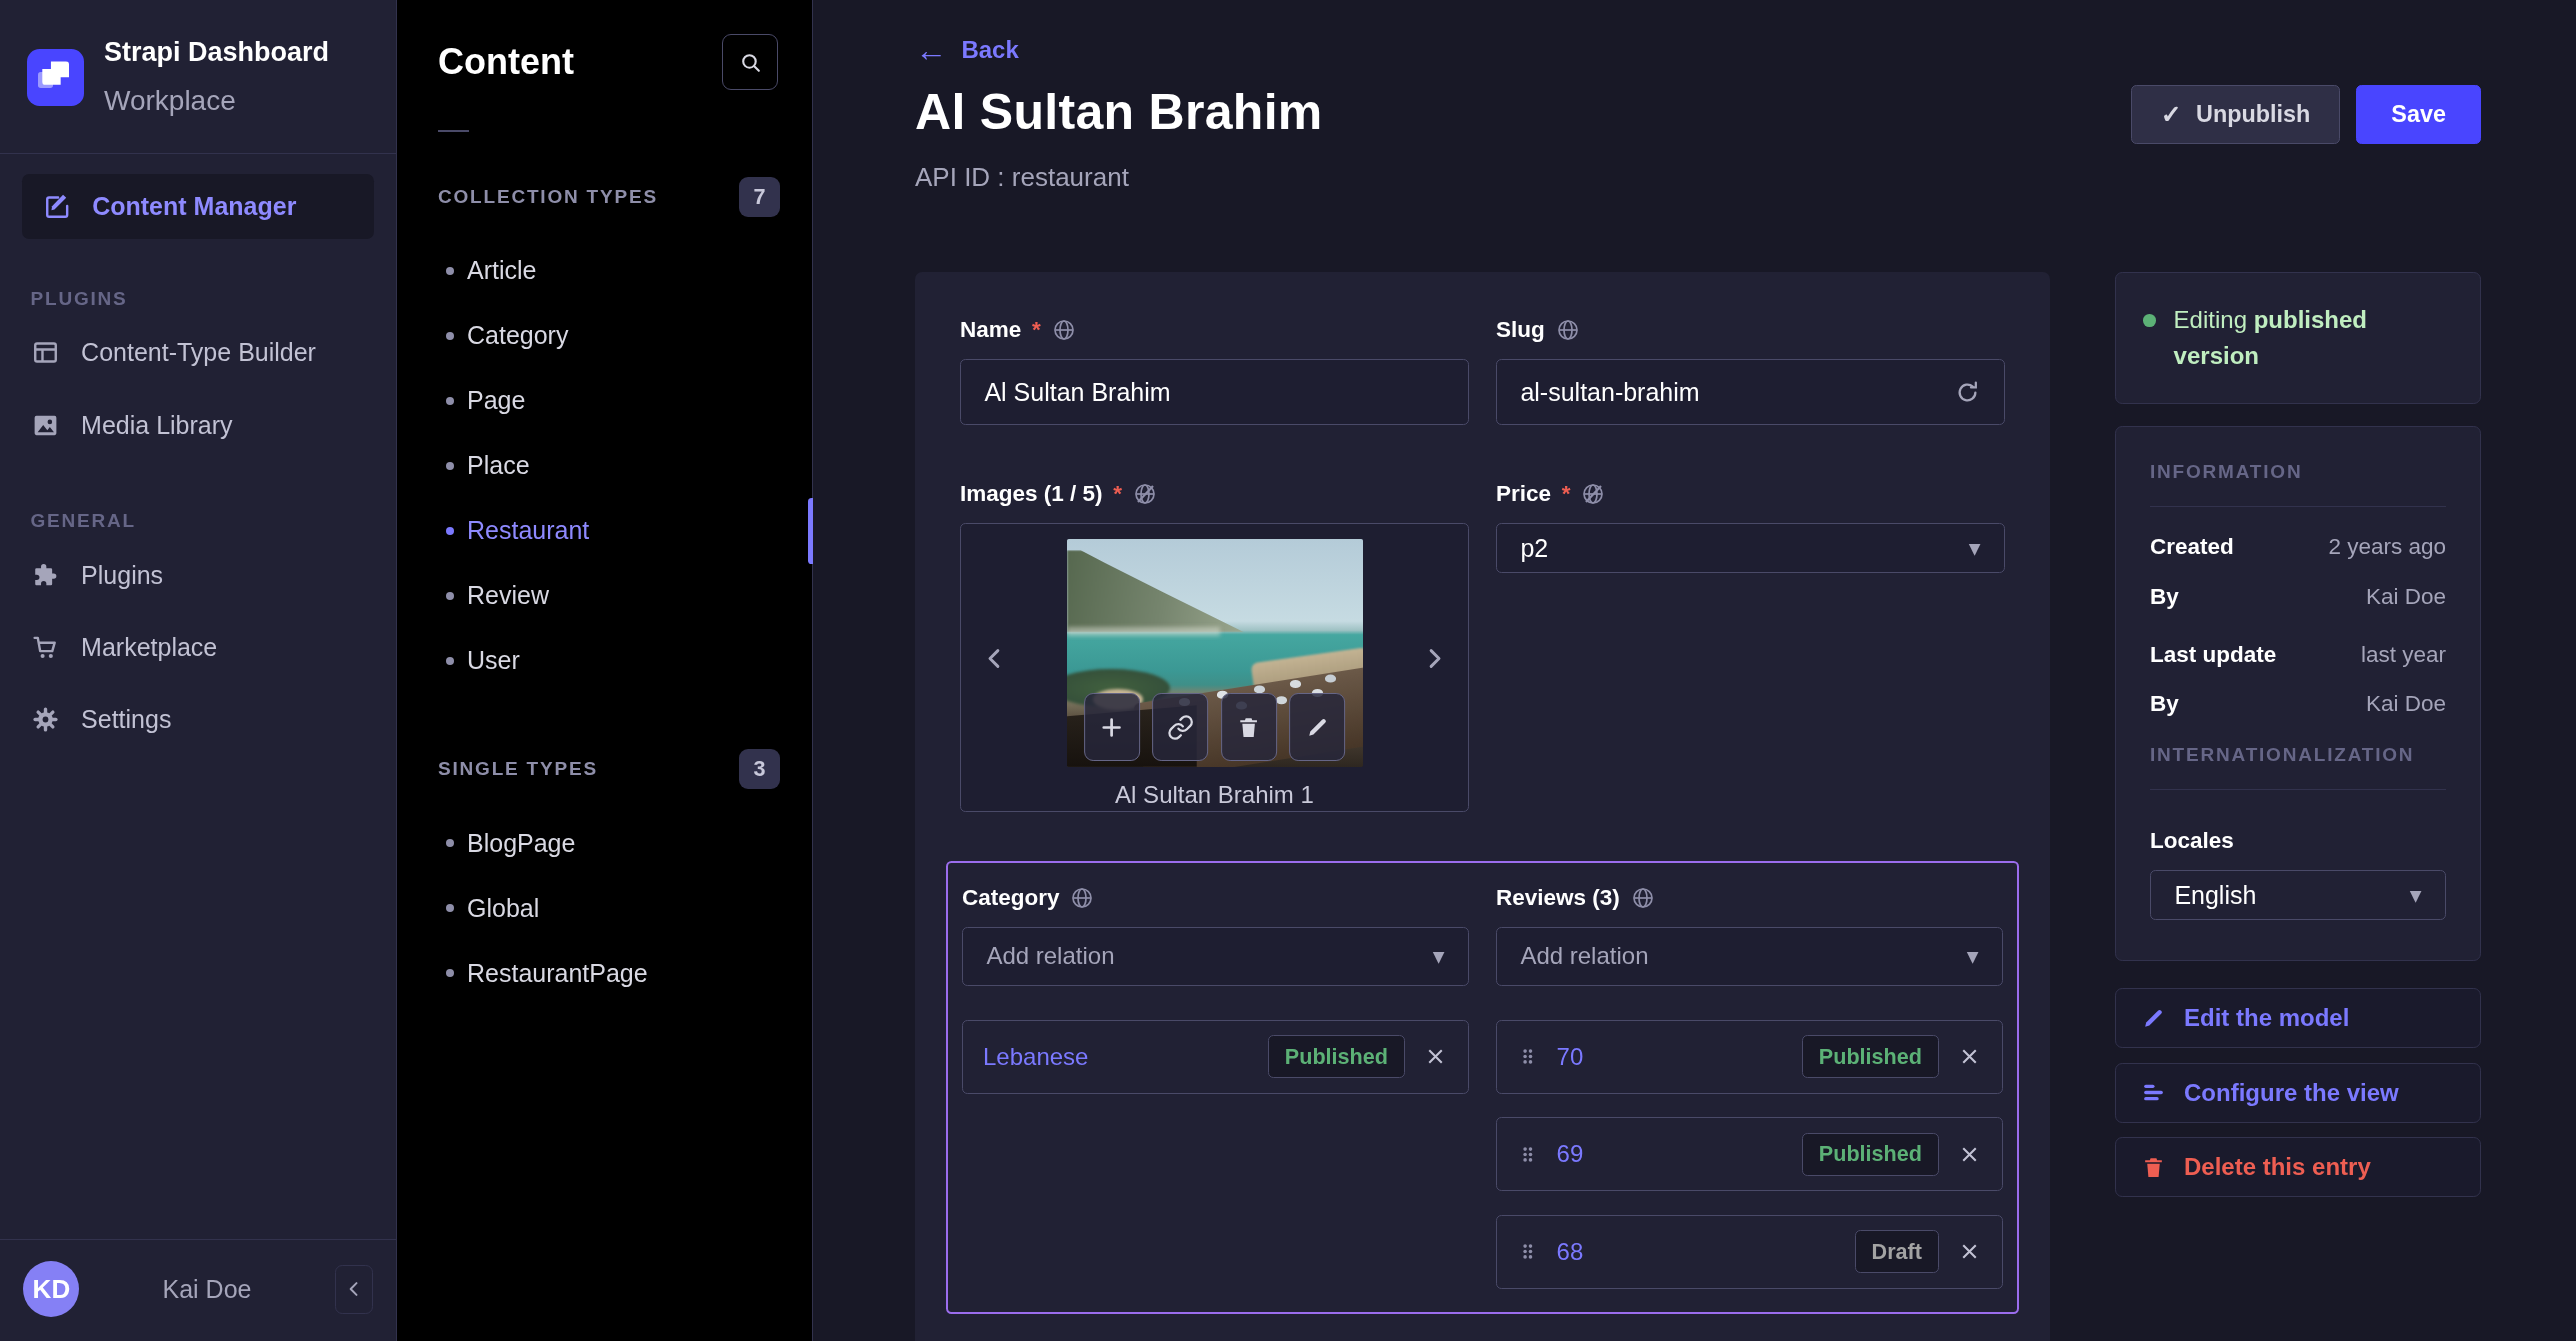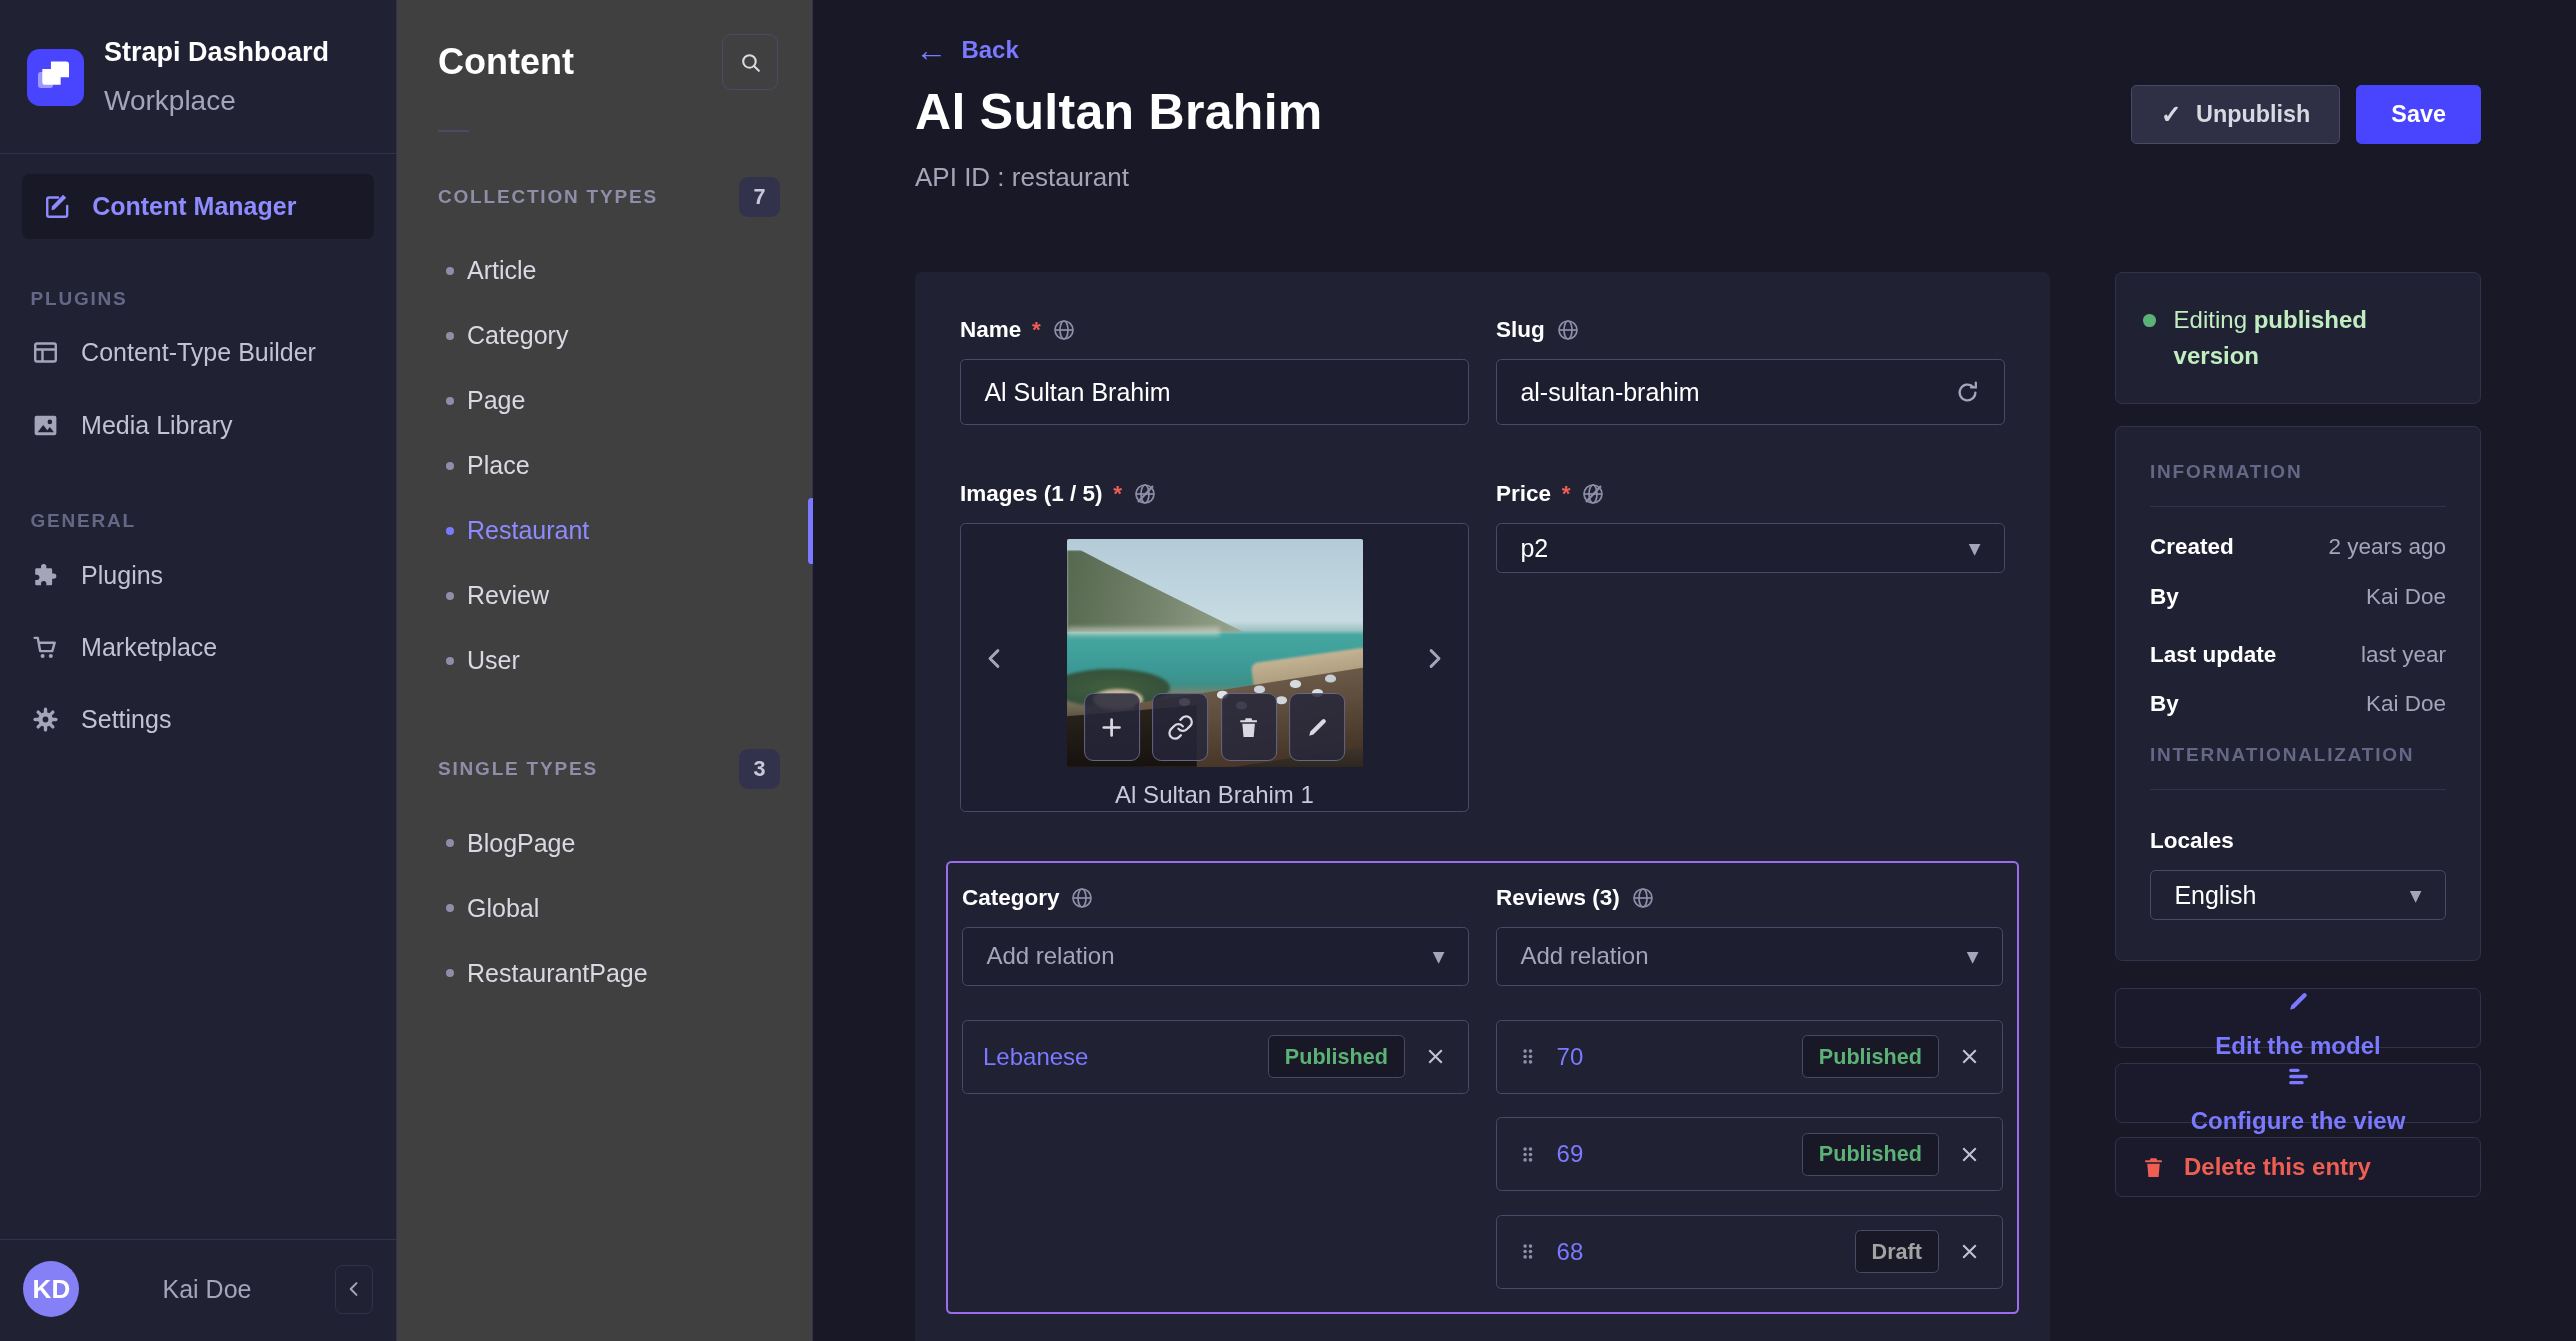--- a/index.html
+++ b/index.html
@@ -23,21 +23,21 @@
   .nav-section-label { margin:49px 0 7.2px 30.5px; font-size:19px; font-weight:700; letter-spacing:1.8px; color:#666687; }
   .nav-item { display:flex; align-items:center; gap:21.6px; padding:21.6px 30.5px; color:#c2c2d4; font-size:25px; cursor:pointer; }
   .nav-item .icon { color:#a5a5ba; }
   .nav-bottom { margin-top:auto; }
   .user-row { display:flex; align-items:center; padding:21.6px 23.4px 25px; }
   .avatar { width:56px; height:56px; border-radius:50%; background:#8580f5; color:#fff; font-weight:700; font-size:26px; display:flex; align-items:center; justify-content:center; flex:none; }
   .user-name { flex:1; text-align:center; color:#a5a5ba; font-size:25px; }
   .collapse-btn { width:38px; height:49px; border:0.9px solid #32324d; border-radius:7.2px; color:#a5a5ba; display:flex; align-items:center; justify-content:center; background:transparent; cursor:pointer; }
 
   
-  .subnav { width:416px; flex:none; background:#404040; border-right:0.9px solid #32324d; position:relative;text-align:center; }
+  .subnav { width:416px; flex:none; background:#000000; border-right:0.9px solid #32324d; position:relative;text-align:center; }
   .subnav-head { display:flex; align-items:center; justify-content:space-between; padding:34px 34px 0 41px; }
   .subnav-title { font-size:36px; font-weight:700; }
   .search-btn { width:56px; height:56px; border:0.9px solid #4a4a68; border-radius:9px; display:flex; align-items:center; justify-content:center; color:#d9d9e3; background:transparent; cursor:pointer; }
   .subnav-divider { width:30.5px; height:1.8px; background:#4a4a68; margin:40px 0 0 41px; }
   .group-head { display:flex; align-items:center; justify-content:space-between; margin:45px 32px 0 41px; }
   .group-label { font-size:19px; font-weight:700; letter-spacing:1.8px; color:#8e8ea9; }
   .count-badge { min-width:41px; height:40px; background:#32324d; border-radius:9px; color:#c8c8da; font-size:21.6px; font-weight:600; display:flex; align-items:center; justify-content:center; padding:0 9px; }
   .type-list { margin-top:21.6px; list-style:none; }
   .type-item { position:relative; display:flex; align-items:center; padding:18px 0 18px 70px; font-size:25px; color:#d9d9e3; cursor:pointer; }
   .bullet-dot { width:8px; height:8px; border-radius:50%; background:#8e8ea9; position:absolute; left:49px; top:50%; transform:translateY(-50%); }
@@ -116,21 +116,21 @@
   .panel-divider { height:0.9px; background:#32324d; margin:23.4px 0 27px; }
   .meta-row { display:flex; justify-content:space-between; align-items:center; margin-bottom:23.4px; font-size:22.5px; }
   .meta-row .k { font-weight:700; }
   .meta-row .v { color:#a5a5ba; }
   .meta-gap { margin-top:32px; }
   .ph2 { margin-top:27px; }
   .locales-label { font-size:22.5px; font-weight:700; margin-top:38px; }
   .locale-select { margin-top:16px; background:#212134; }
   .side-btn { margin-top:14.4px; width:100%; height:60px; background:#1a1a2c; border:0.9px solid #32324d; border-radius:7.2px; display:flex; align-items:center; gap:18px; padding:0 25px; font-size:24px; font-weight:600; cursor:pointer; }
   .side-btn.first { margin-top:27px; }
-  .side-btn.purple { color:#7b79ff;flex-direction:column; }
+  .side-btn.purple { color:#7b79ff; }
   .side-btn.danger { color:#ee5e52; }
 </style>
 </head>
 <body>
 
 <div class="app">
 
   <nav class="mainnav">
     <div class="brand">
       <div class="logo"></div>

